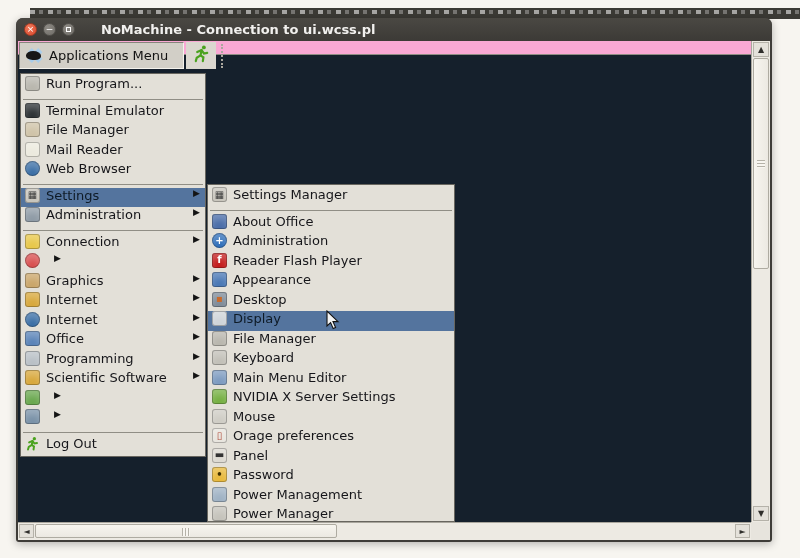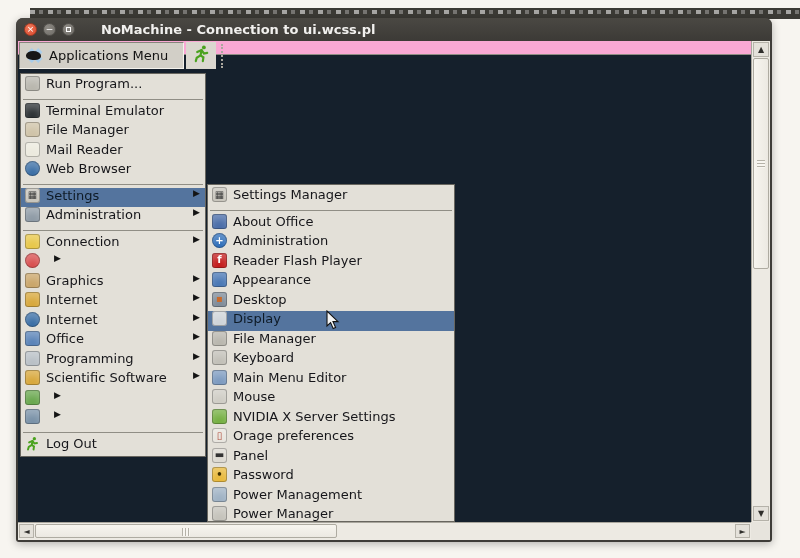--- a/index.html
+++ b/index.html
@@ -282,26 +282,26 @@
         </div>
         <div class="row">
           <span class="ic" style="background: rgb(194, 192, 184);"></span>
           <span class="lbl">Keyboard</span>
         </div>
         <div class="row">
           <span class="ic" style="background: rgb(125, 155, 192);"></span>
           <span class="lbl">Main Menu Editor</span>
         </div>
         <div class="row">
+          <span class="ic" style="background: rgb(118, 176, 67);"></span>
+          <span class="lbl">NVIDIA X Server Settings</span>
+        </div>
+        <div class="row">
           <span class="ic" style="background: rgb(207, 205, 197);"></span>
           <span class="lbl">Mouse</span>
-        </div>
-        <div class="row">
-          <span class="ic" style="background: rgb(118, 176, 67);"></span>
-          <span class="lbl">NVIDIA X Server Settings</span>
         </div>
         <div class="row">
           <span class="ic" style="background: rgb(232, 229, 222);">
             <span class="gl" style="color: rgb(176, 74, 58);">▯</span>
           </span>
           <span class="lbl">Orage preferences</span>
         </div>
         <div class="row">
           <span class="ic" style="background: rgb(221, 218, 210);">
             <span class="gl" style="color: rgb(51, 51, 51);">▬</span>

